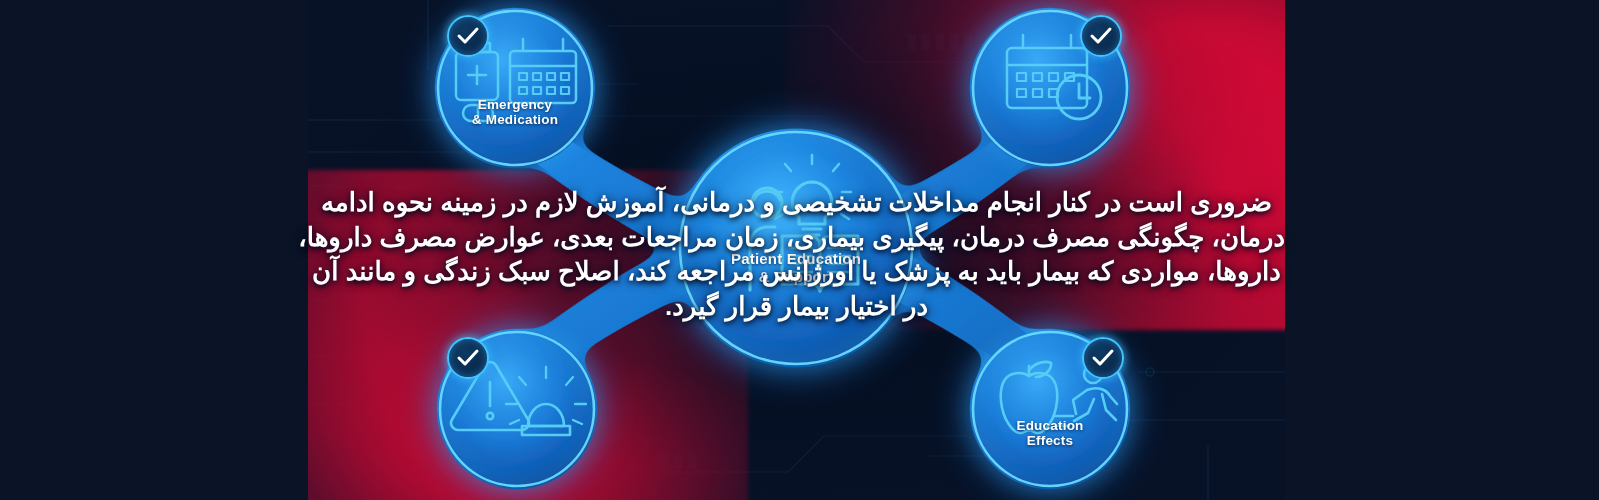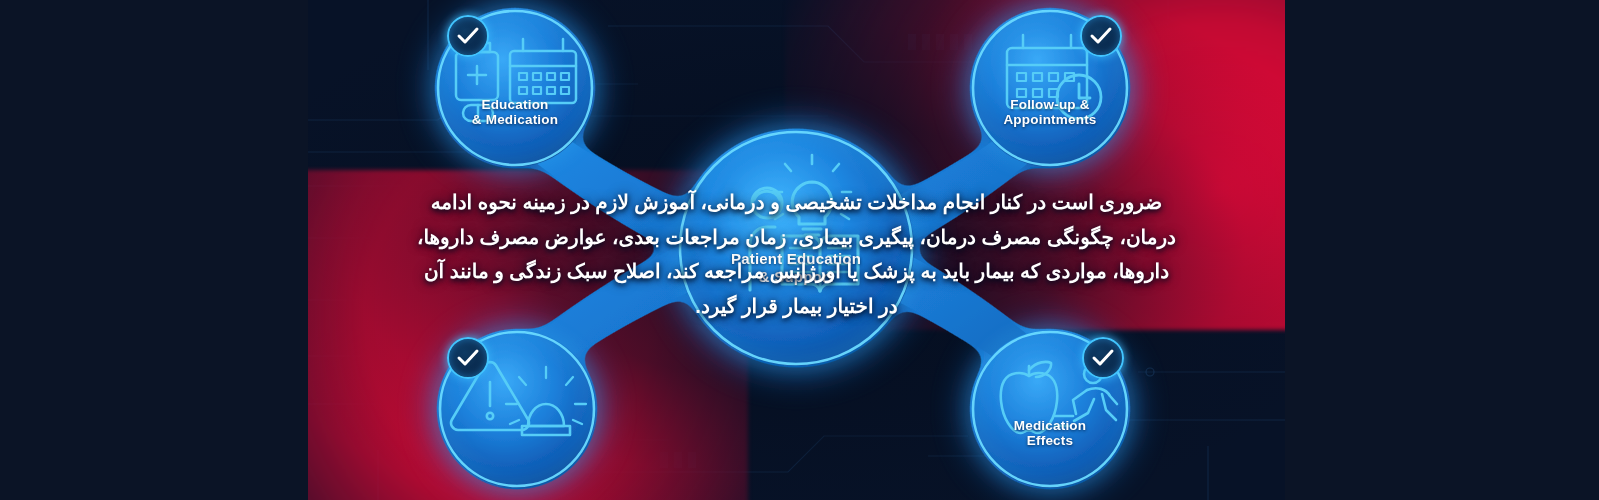--- a/index.html
+++ b/index.html
@@ -44,21 +44,21 @@
   .hub .nodeLabel{font-size:15px;top:120px;line-height:1.18;}
 
   .badge{position:absolute;width:38px;height:38px;border-radius:50%;
     background:radial-gradient(circle at 40% 35%, #0e3a63 0%, #0a2a4d 60%, #07203c 100%);
     border:2.2px solid #42c5ff;box-shadow:0 0 10px rgba(60,190,255,.85),inset 0 0 8px rgba(50,170,255,.5);}
   .badge svg{position:absolute;left:7px;top:8px;}
 
   
   #rtlText{position:absolute;left:308px;top:185px;width:977px;
     direction:rtl;text-align:center;color:#ffffff;font-weight:bold;
-    font-size:20px;line-height:34.5px;
+    font-size:26px;line-height:34.5px;
     text-shadow:0 2px 5px rgba(0,10,30,.95),0 0 12px rgba(0,12,35,.8);
     pointer-events:none;}
   #rtlText div{white-space:nowrap;}
 </style>
 </head>
 <body>
 
 <div id="stage">
 
   <div class="side left"></div>
@@ -246,21 +246,21 @@
             <rect x="111" y="64" width="8" height="7"></rect>
             <rect x="125" y="64" width="8" height="7"></rect>
             <rect x="83" y="78" width="8" height="7"></rect>
             <rect x="97" y="78" width="8" height="7"></rect>
             <rect x="111" y="78" width="8" height="7"></rect>
             <rect x="125" y="78" width="8" height="7"></rect>
           </g>
         </g>
       </svg>
       <div class="nodeLabel">
-        <div>Education</div>
+        <div>Emergency</div>
         <div>&amp; Medication</div>
       </div>
       <div class="badge" style="left:11px;top:6px;">
         <svg width="24" height="22" viewBox="0 0 24 22">
           <path d="M3 11 L9 17 L21 4" fill="none" stroke="#ffffff" stroke-width="3" stroke-linecap="round" stroke-linejoin="round"></path>
         </svg>
       </div>
     </div>
 
     <div class="node leaf" style="left:663px;top:9px;">
@@ -277,24 +277,20 @@
             <rect x="94" y="64" width="9" height="8"></rect>
             <rect x="46" y="80" width="9" height="8"></rect>
             <rect x="62" y="80" width="9" height="8"></rect>
             <rect x="78" y="80" width="9" height="8"></rect>
           </g>
 
           <circle cx="108" cy="88" r="22" stroke-width="2.8"></circle>
           <path d="M108 75 v14 h11" stroke-width="2.8"></path>
         </g>
       </svg>
-      <div class="nodeLabel">
-        <div>Follow-up &amp;</div>
-        <div>Appointments</div>
-      </div>
       <div class="badge" style="left:109px;top:6px;">
         <svg width="24" height="22" viewBox="0 0 24 22">
           <path d="M3 11 L9 17 L21 4" fill="none" stroke="#ffffff" stroke-width="3" stroke-linecap="round" stroke-linejoin="round"></path>
         </svg>
       </div>
     </div>
 
     <div class="node leaf" style="left:130px;top:330px;">
       <svg width="158" height="158" viewBox="0 0 158 158">
         <g fill="none" stroke="#56cdf7" stroke-width="2.6" stroke-linecap="round" stroke-linejoin="round">
@@ -334,21 +330,21 @@
           <circle cx="122" cy="44" r="9"></circle>
           <path d="M116 60 l-14 10 l3 14"></path>
           <path d="M116 60 c10 -4 19 -1 23 6 l7 8"></path>
           <path d="M123 69 l-6 14 l-14 8"></path>
           <path d="M131 64 l4 16 l10 10"></path>
           <path d="M102 86 h-18"></path>
           <path d="M98 96 h-14"></path>
         </g>
       </svg>
       <div class="nodeLabel">
-        <div>Medication</div>
+        <div>Education</div>
         <div>Effects</div>
       </div>
       <div class="badge" style="left:111px;top:7px;">
         <svg width="24" height="22" viewBox="0 0 24 22">
           <path d="M3 11 L9 17 L21 4" fill="none" stroke="#ffffff" stroke-width="3" stroke-linecap="round" stroke-linejoin="round"></path>
         </svg>
       </div>
     </div>
 
   </div>

